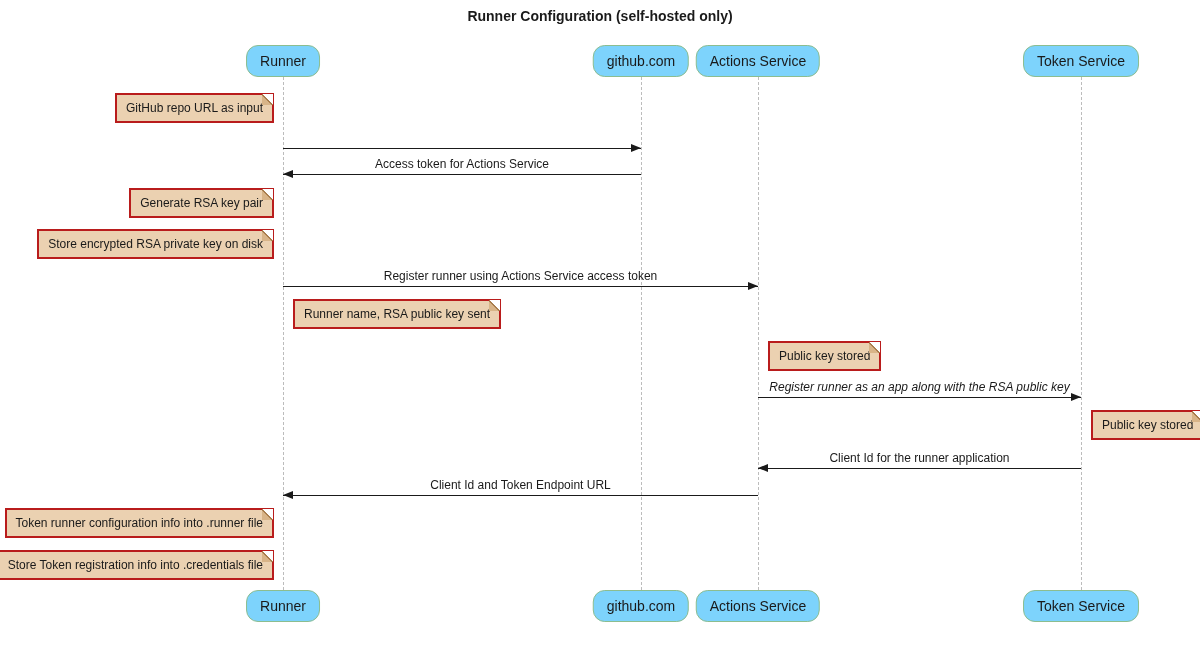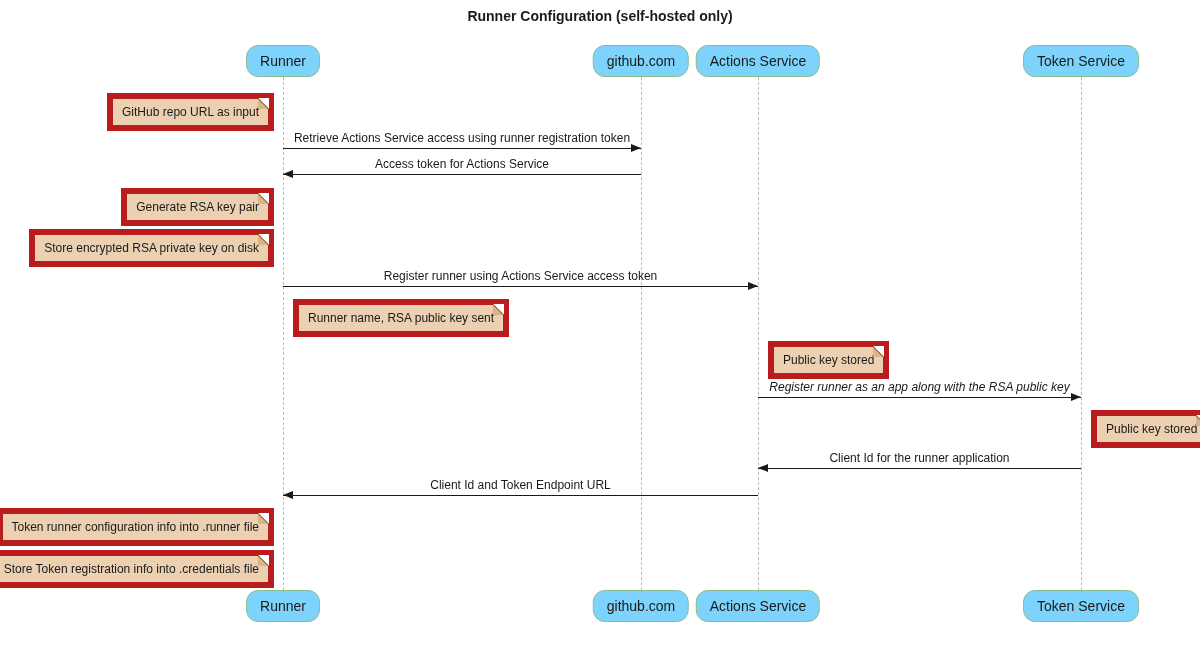--- a/index.html
+++ b/index.html
@@ -27,21 +27,21 @@
     position:absolute;height:14px;line-height:14px;font-size:12px;
     text-align:center;white-space:nowrap;
   }
   .arrowhead{
     position:absolute;width:0;height:0;
     border-top:4px solid transparent;border-bottom:4px solid transparent;
   }
   .arrowhead.right{border-left:10px solid #1a1a1a;}
   .arrowhead.left{border-right:10px solid #1a1a1a;}
   .note{
-    position:absolute;background:#ebd1b1;border:6px solid #b91c1c;
+    position:absolute;background:#ebd1b1;border:2px solid #b91c1c;
     padding:5px 9px;font-size:12px;line-height:16px;white-space:nowrap;
   }
   .fold{
     position:absolute;top:-1px;right:-1px;width:11px;height:11px;
     background:linear-gradient(225deg,#ffffff 0 46%,#a97e4e 46% 58%,#d8b488 58% 100%);
   }
 </style>
 </head>
 <body>
 
@@ -52,21 +52,20 @@
   <div class="lifeline" style="left:283px;"></div>
   <div class="lifeline" style="left:641px;"></div>
   <div class="lifeline" style="left:758px;"></div>
   <div class="lifeline" style="left:1081px;"></div>
 
   <div class="participant" style="left:283px;top:45px;">Runner</div>
   <div class="participant" style="left:641px;top:45px;">github.com</div>
   <div class="participant" style="left:758px;top:45px;">Actions Service</div>
   <div class="participant" style="left:1081px;top:45px;">Token Service</div>
 
-  <div class="msg-label" style="left:285px;width:354px;top:131px;">Retrieve Actions Service access using runner registration token</div>
   <div class="msg-line" style="left:283px;width:358px;top:148px;"></div>
   <div class="arrowhead right" style="left:631px;top:144px;"></div>
 
   <div class="msg-label" style="left:285px;width:354px;top:157px;">Access token for Actions Service</div>
   <div class="msg-line" style="left:283px;width:358px;top:174px;"></div>
   <div class="arrowhead left" style="left:283px;top:170px;"></div>
 
   <div class="msg-label" style="left:285px;width:471px;top:269px;">Register runner using Actions Service access token</div>
   <div class="msg-line" style="left:283px;width:475px;top:286px;"></div>
   <div class="arrowhead right" style="left:748px;top:282px;"></div>

